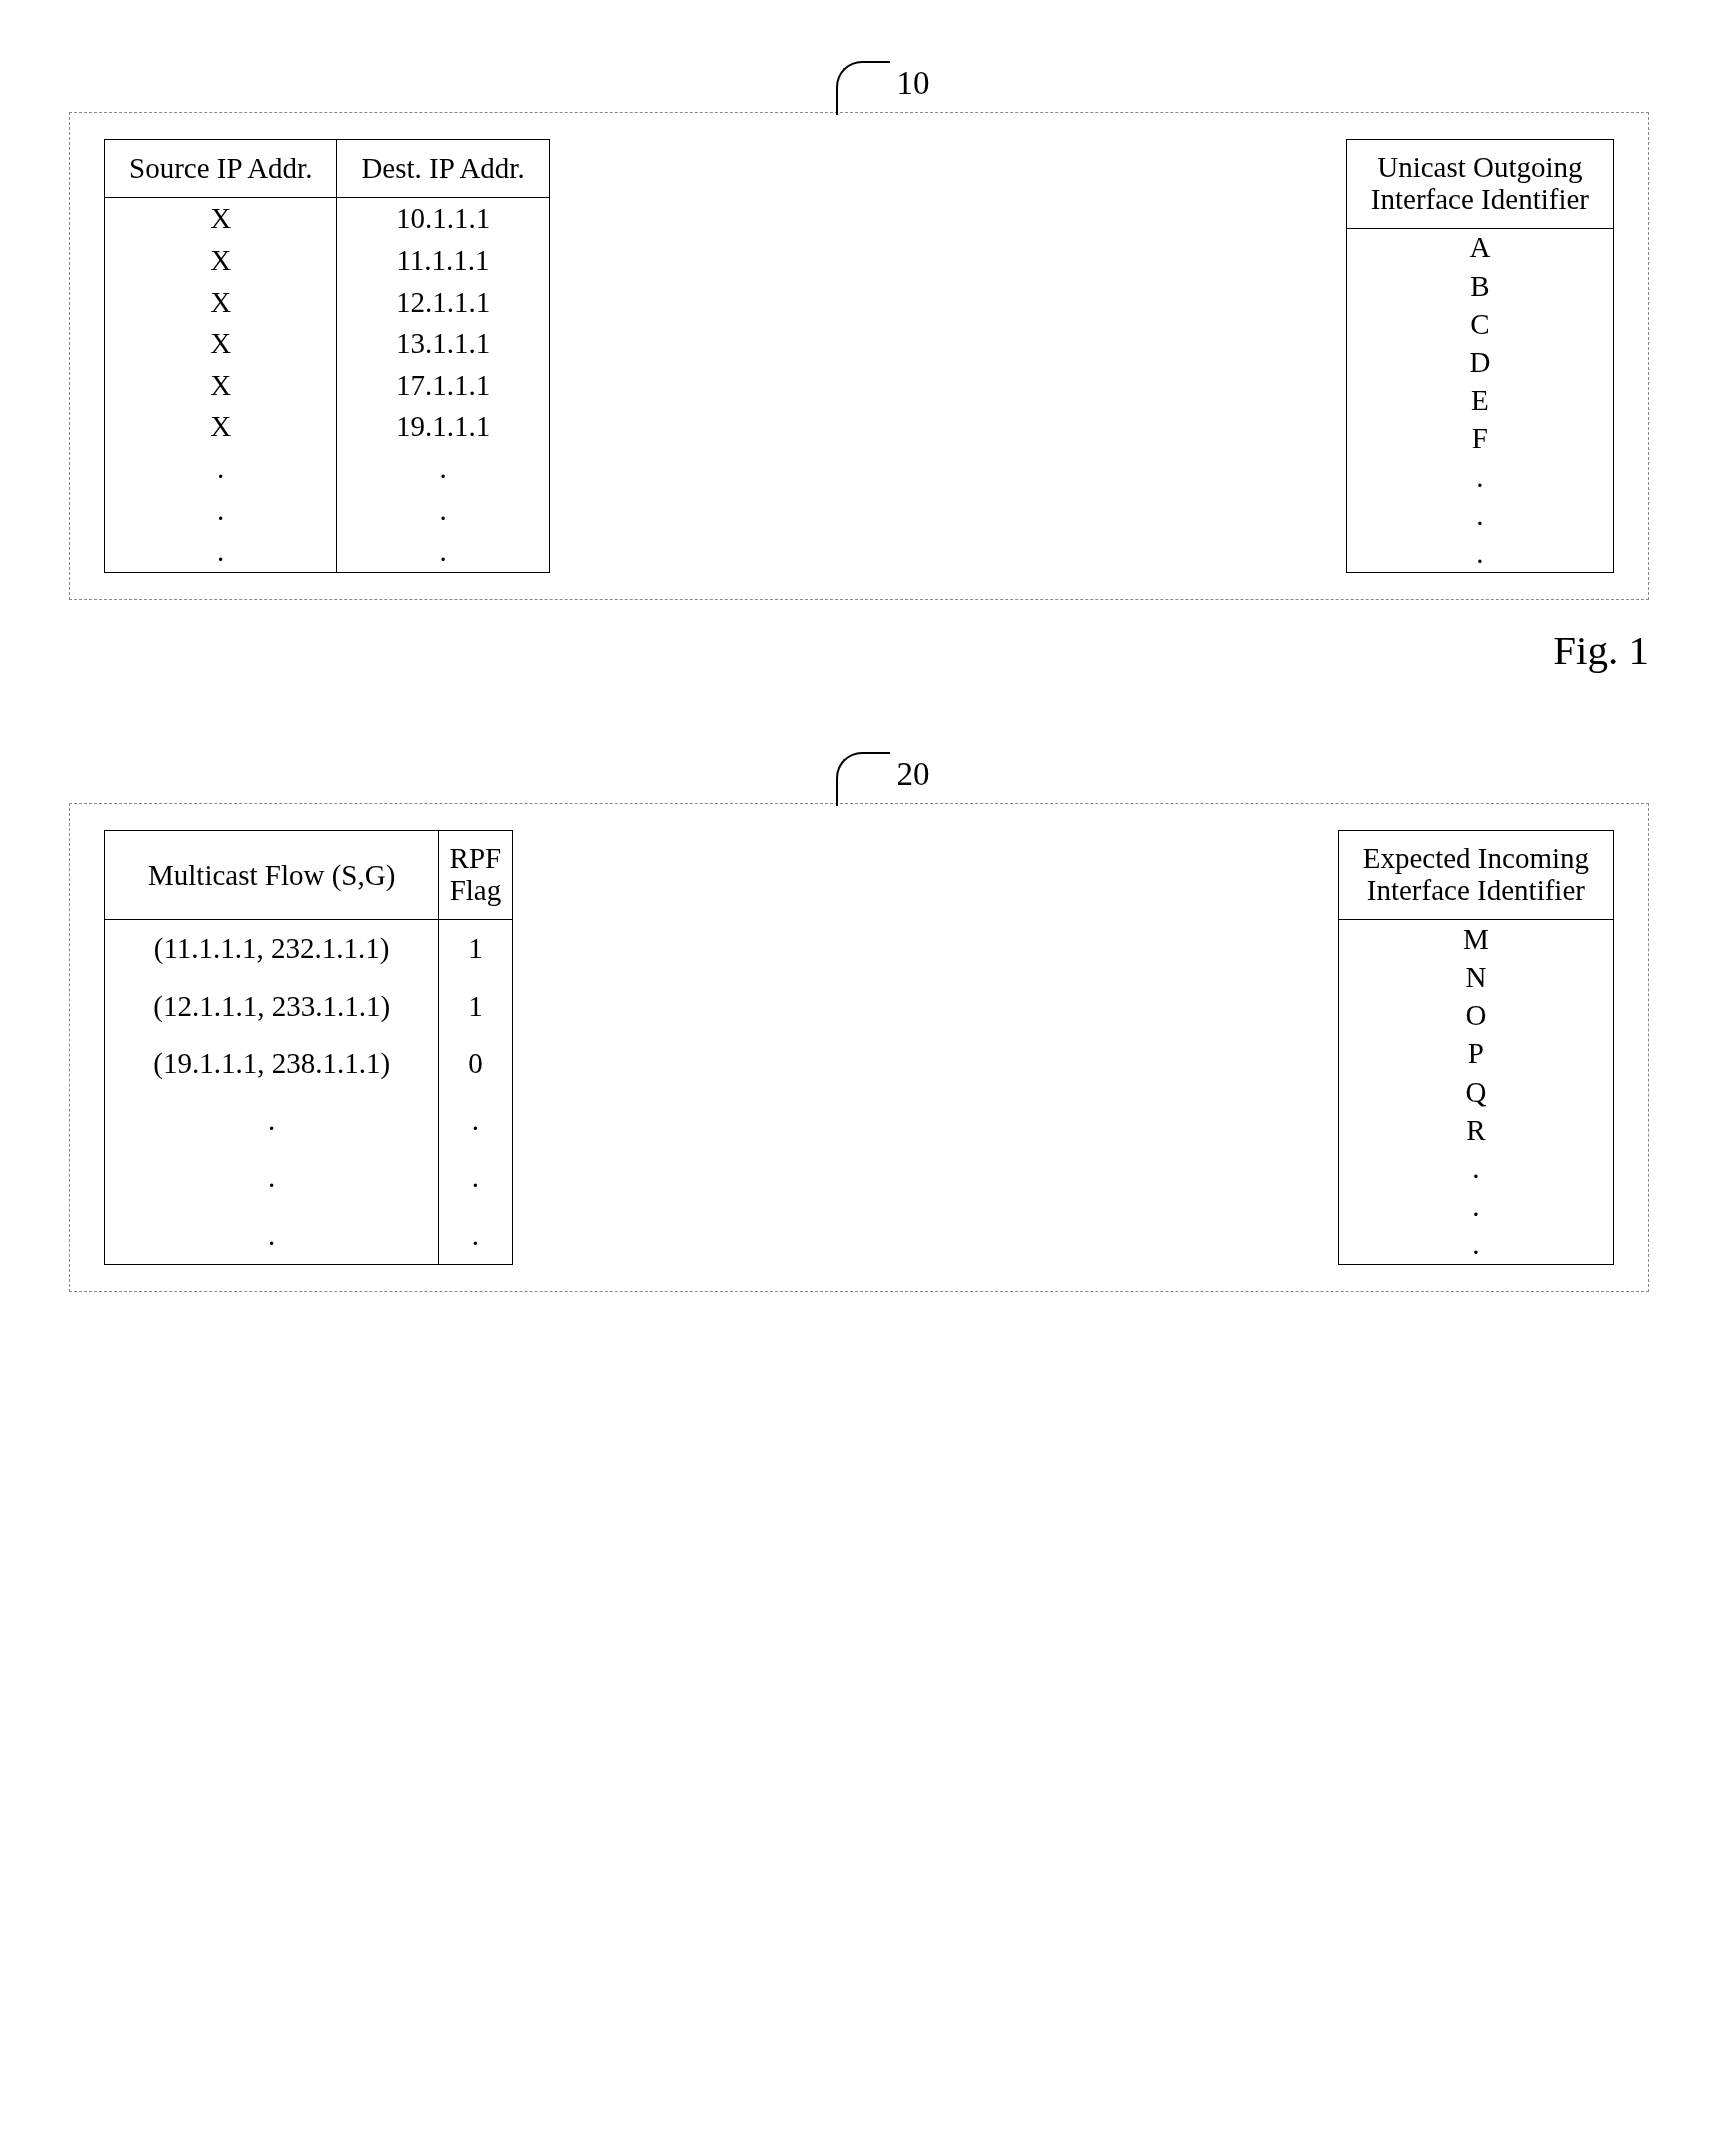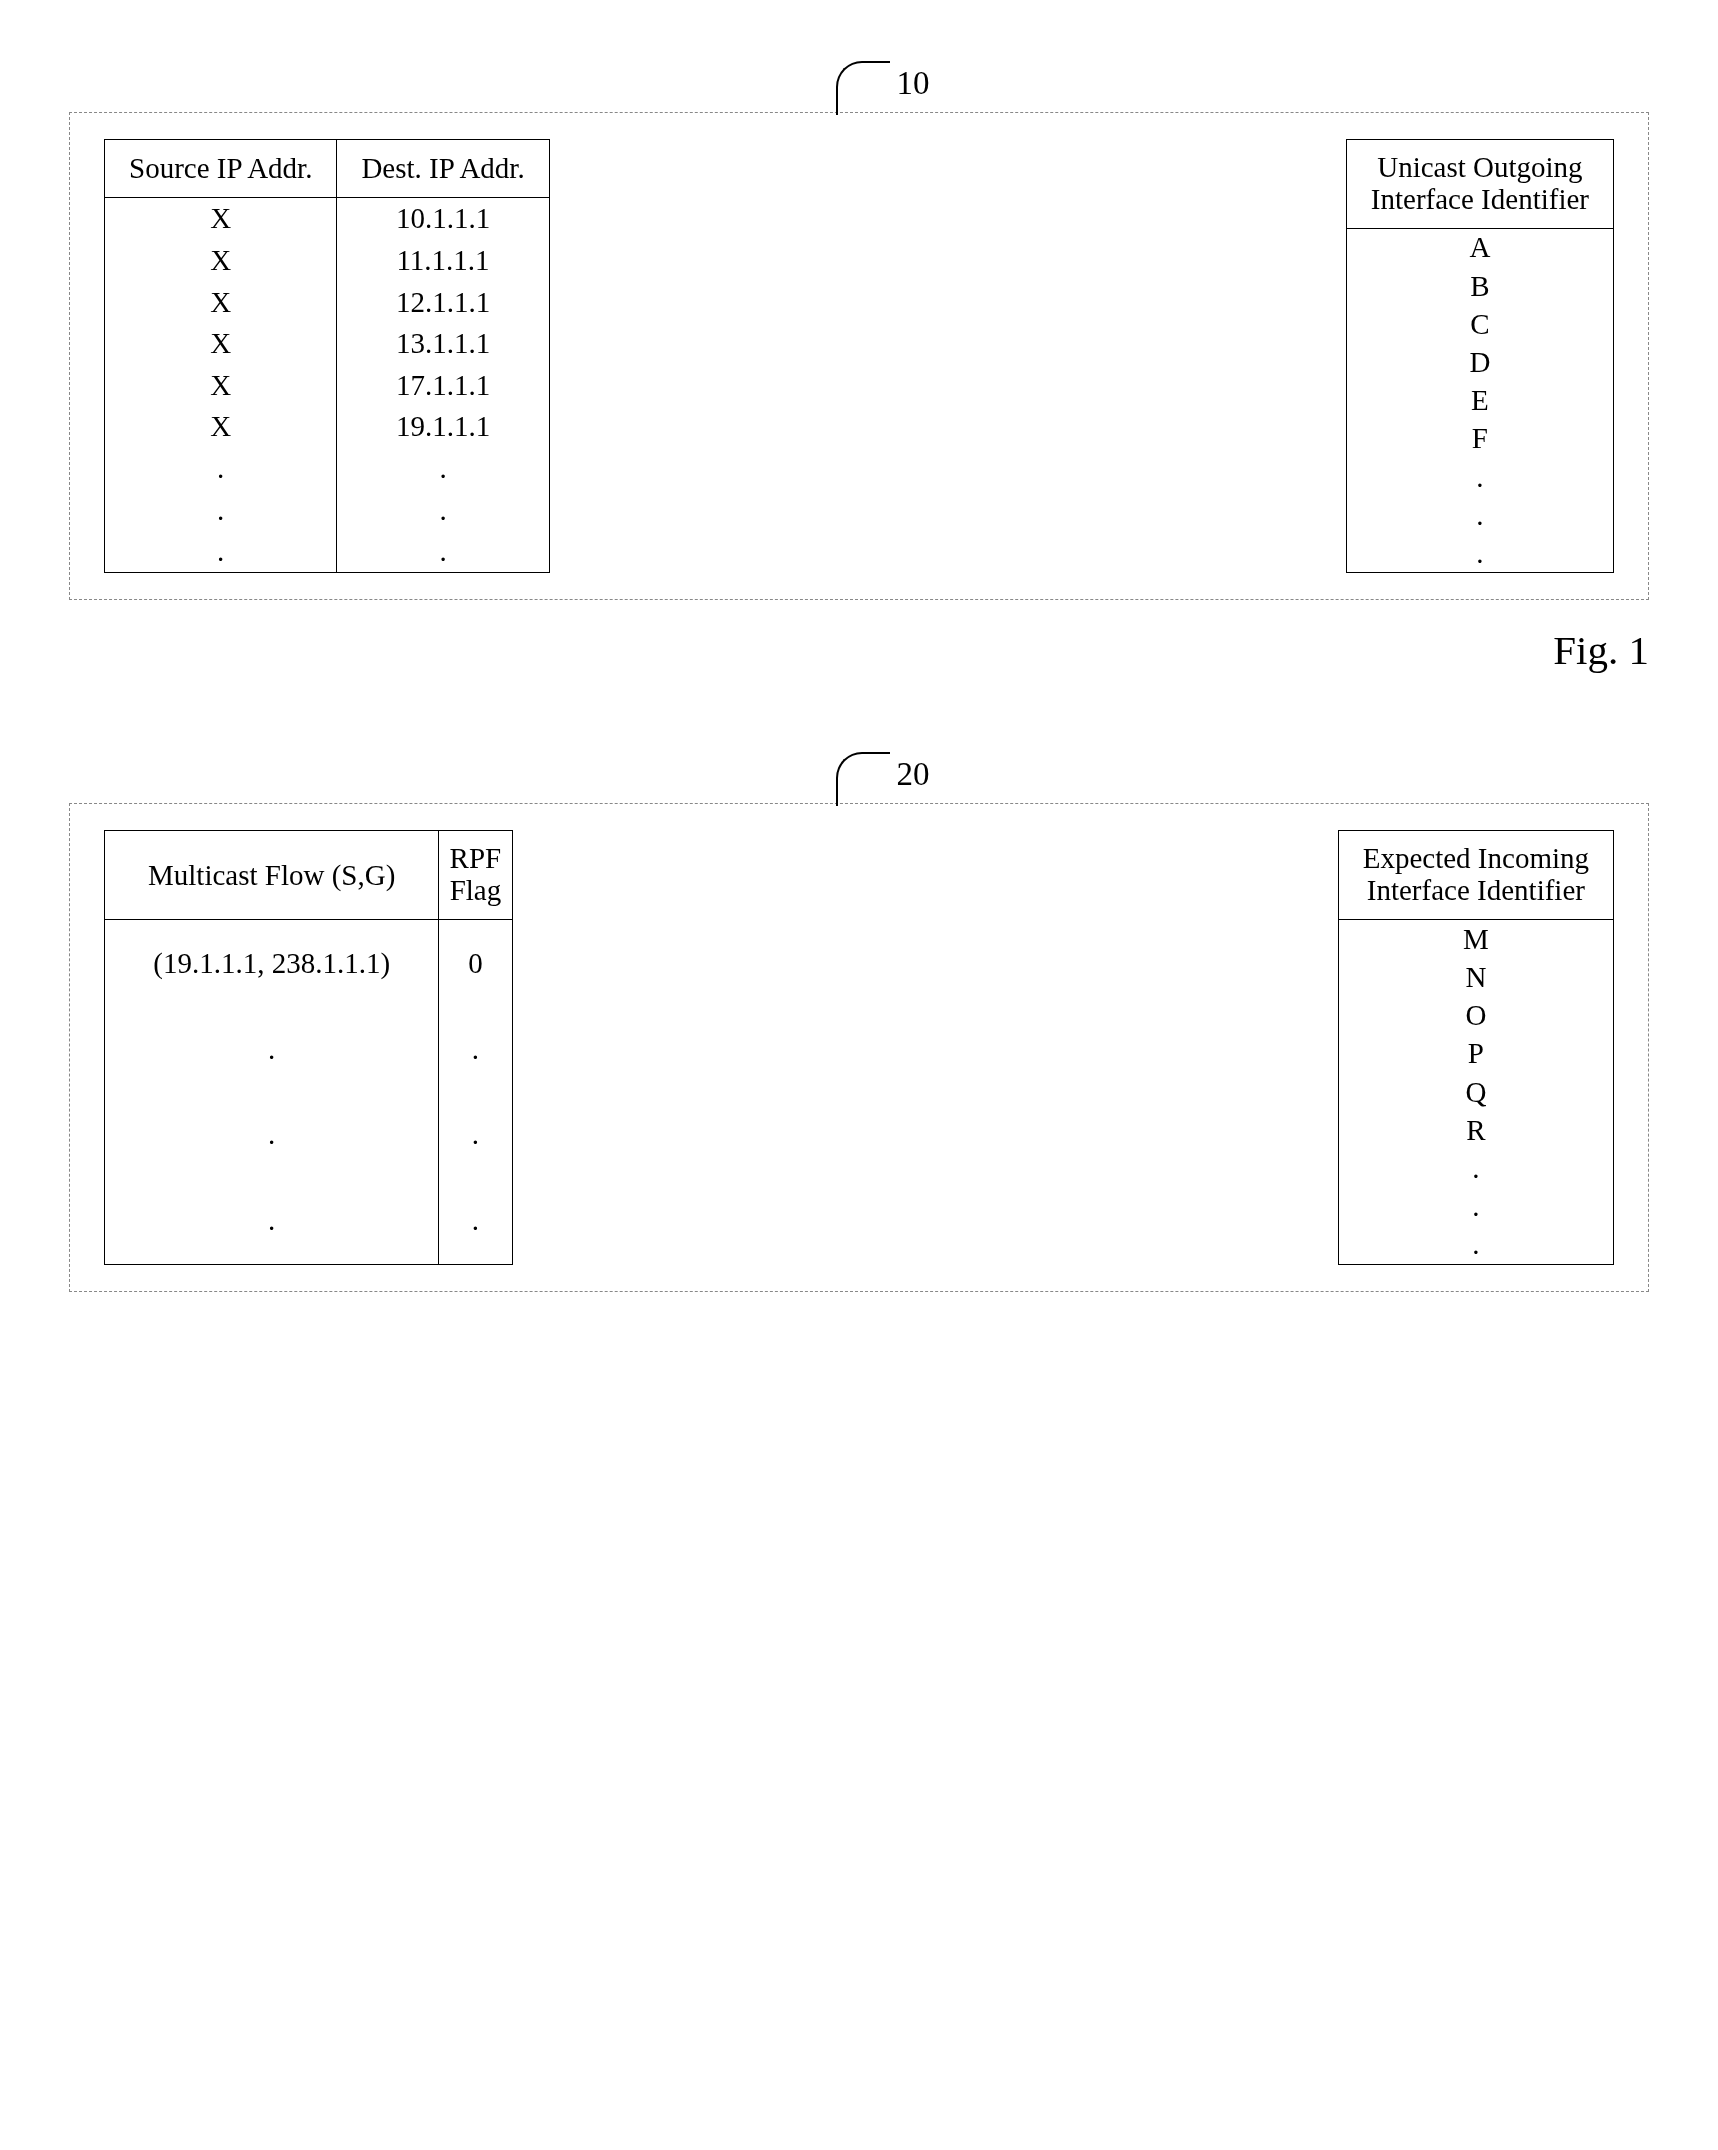--- a/index.html
+++ b/index.html
@@ -220,20 +220,28 @@
 
     <table class="inner-table">
       <thead>
         <tr>
           <th class="wide-col">Multicast Flow (S,G)</th>
           <th class="multiline-header narrow-col" id="fig2-left-header2">RPF<br>Flag</th>
         </tr>
       </thead>
       <tbody id="fig2-left-body">
           <tr>
+            <td>(11.1.1.1, 232.1.1.1)</td>
+            <td class="narrow-col">1</td>
+          </tr>
+          <tr>
+            <td>(12.1.1.1, 233.1.1.1)</td>
+            <td class="narrow-col">1</td>
+          </tr>
+          <tr>
             <td>(19.1.1.1, 238.1.1.1)</td>
             <td class="narrow-col">0</td>
           </tr>
           <tr>
             <td>.</td>
             <td class="narrow-col">.</td>
           </tr>
           <tr>
             <td>.</td>
             <td class="narrow-col">.</td>

